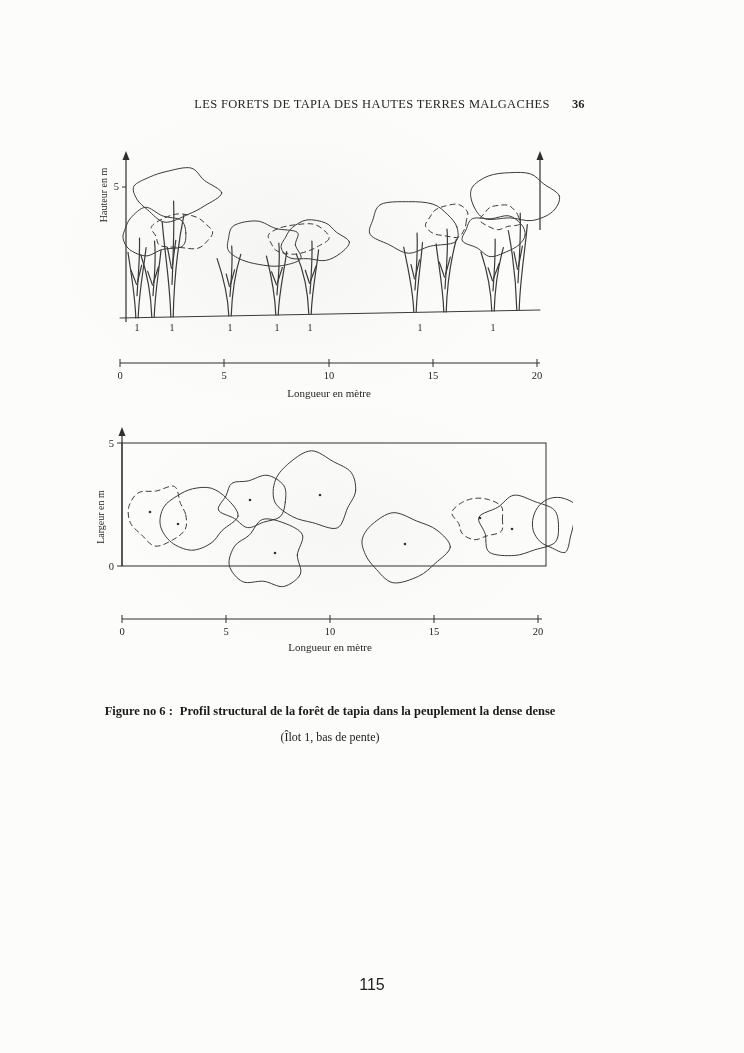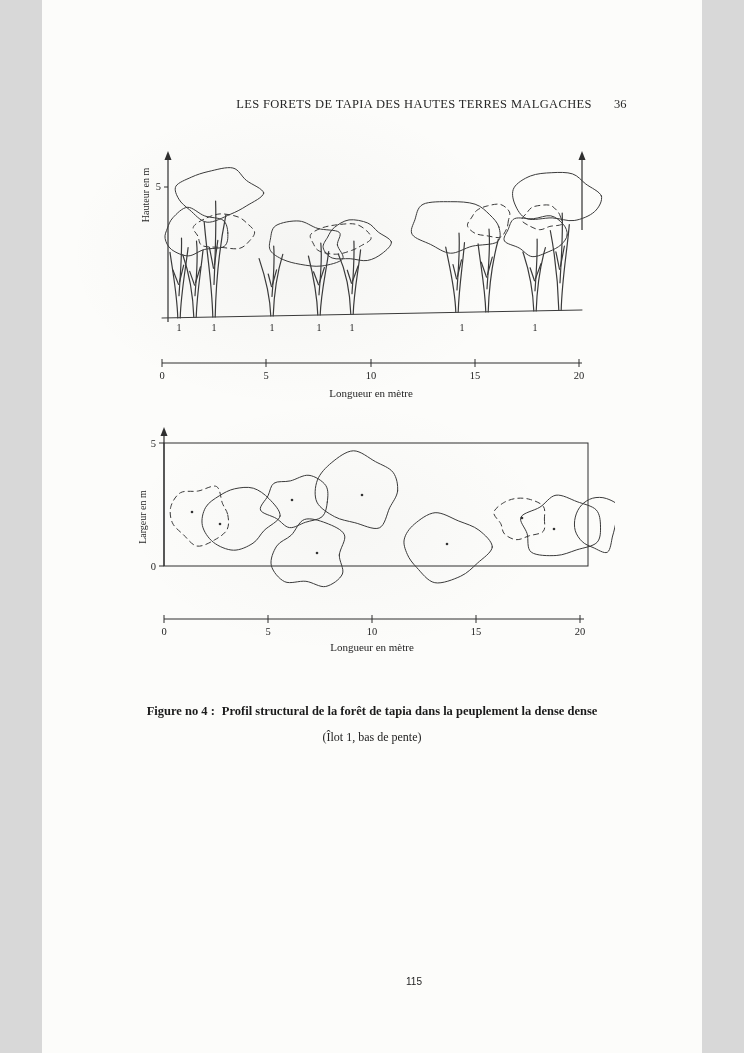--- a/index.html
+++ b/index.html
@@ -1,36 +1,36 @@
 <!DOCTYPE html>
 <html><head>
 <meta charset="utf-8">
 <style>
   html,body{margin:0;padding:0;background:#d8d8d8;}
   .page{
-    position:relative;width:660px;height:1053px;margin:0 auto;
+    position:relative;width:744px;height:1053px;margin:0 auto;
     background:
       radial-gradient(ellipse 320px 220px at 38% 24%, rgba(110,110,110,0.05), transparent 70%),
       radial-gradient(ellipse 300px 180px at 45% 50%, rgba(110,110,110,0.04), transparent 70%),
       #fcfcfa;
     font-family:"Liberation Serif", serif;color:#1e1e1e;overflow:hidden;
   }
   .header{position:absolute;top:97px;left:0;width:744px;text-align:center;
     font-size:12.5px;letter-spacing:.35px;color:#262626;}
-  .header .pagenum{position:absolute;left:572px;top:0;letter-spacing:0;}
+  .header .pagenum{position:absolute;left:572px;top:0;letter-spacing:0;font-weight:bold;}
   svg.fig{position:absolute;}
   #profileSvg{left:93px;top:143px;}
   #planSvg{left:93px;top:420px;}
   .caption{position:absolute;top:704px;left:0;width:744px;text-align:center;
     font-weight:bold;font-size:12.5px;transform:translateX(-42px);color:#1b1b1b;}
   .caption .cap-label{margin-right:7px;}
   .subcaption{position:absolute;top:730px;left:0;width:744px;text-align:center;
     font-size:12px;transform:translateX(-42px);color:#222;}
   .footer{position:absolute;top:976px;left:0;width:744px;text-align:center;
-    font-size:10px;color:#222;font-family:"Liberation Sans",sans-serif;}
+    font-size:16px;color:#222;font-family:"Liberation Sans",sans-serif;}
   
   .axis{stroke:#2f2f2f;stroke-width:1.2;fill:none;}
   .thin{stroke-width:1;}
   .sketch{stroke:#3a3a3a;stroke-width:1;fill:none;stroke-linejoin:round;stroke-linecap:round;}
   .trunk{stroke:#3a3a3a;stroke-width:1.2;fill:none;stroke-linecap:round;}
   .dashed{stroke-dasharray:5 4;}
   .arrow{stroke:none;fill:#2f2f2f;}
   svg text{font-family:"Liberation Serif",serif;fill:#1f1f1f;}
   .tick{font-size:10.5px;}
   .axislabel{font-size:11px;}
@@ -172,18 +172,18 @@
       <line x1="445" y1="195" x2="445" y2="203" class="axis thin"></line>
       <text x="29" y="215" class="tick" text-anchor="middle">0</text>
       <text x="133" y="215" class="tick" text-anchor="middle">5</text>
       <text x="237" y="215" class="tick" text-anchor="middle">10</text>
       <text x="341" y="215" class="tick" text-anchor="middle">15</text>
       <text x="445" y="215" class="tick" text-anchor="middle">20</text>
       <text x="237" y="231" class="axislabel" text-anchor="middle">Longueur en mètre</text>
     </svg>
 
   <div class="caption">
-    <span class="cap-label">Figure no 4 :</span><span class="cap-text">Profil structural de la forêt de tapia dans la peuplement la dense dense</span>
+    <span class="cap-label">Figure no 6 :</span><span class="cap-text">Profil structural de la forêt de tapia dans la peuplement la dense dense</span>
   </div>
   <div class="subcaption">(Îlot 1, bas de pente)</div>
 
   <div class="footer">115</div>
 </div>
 
 </body></html>

